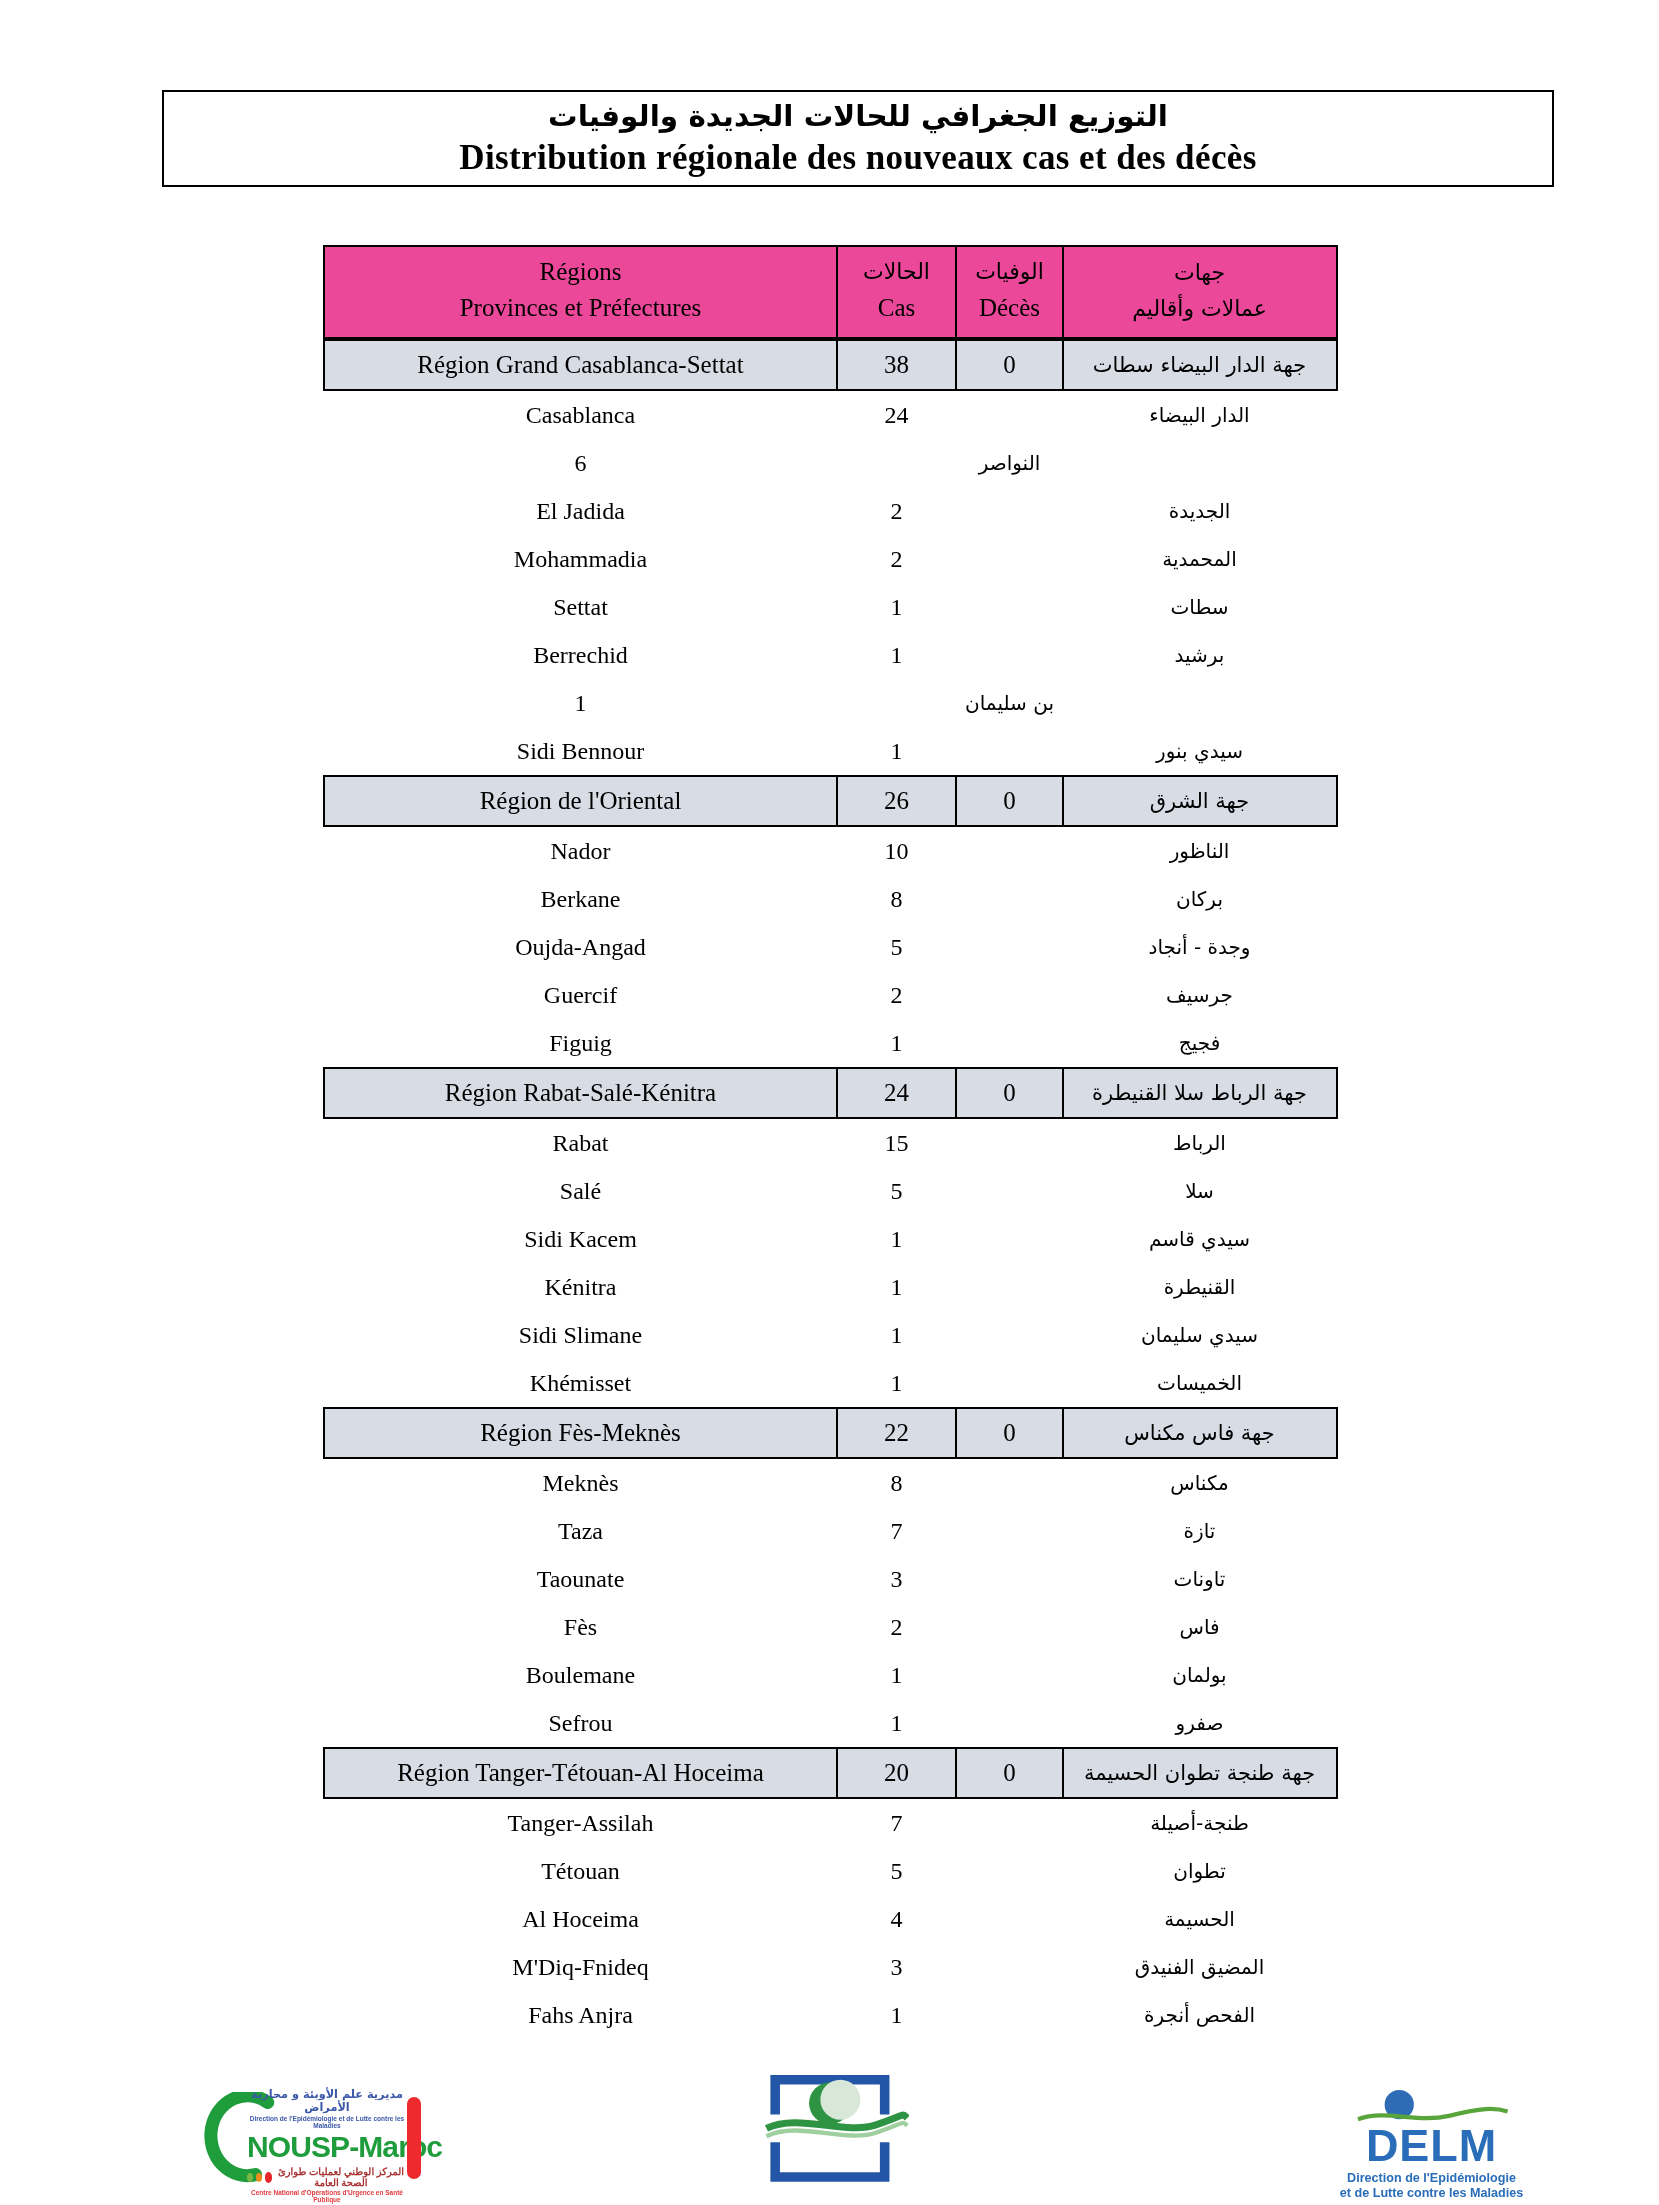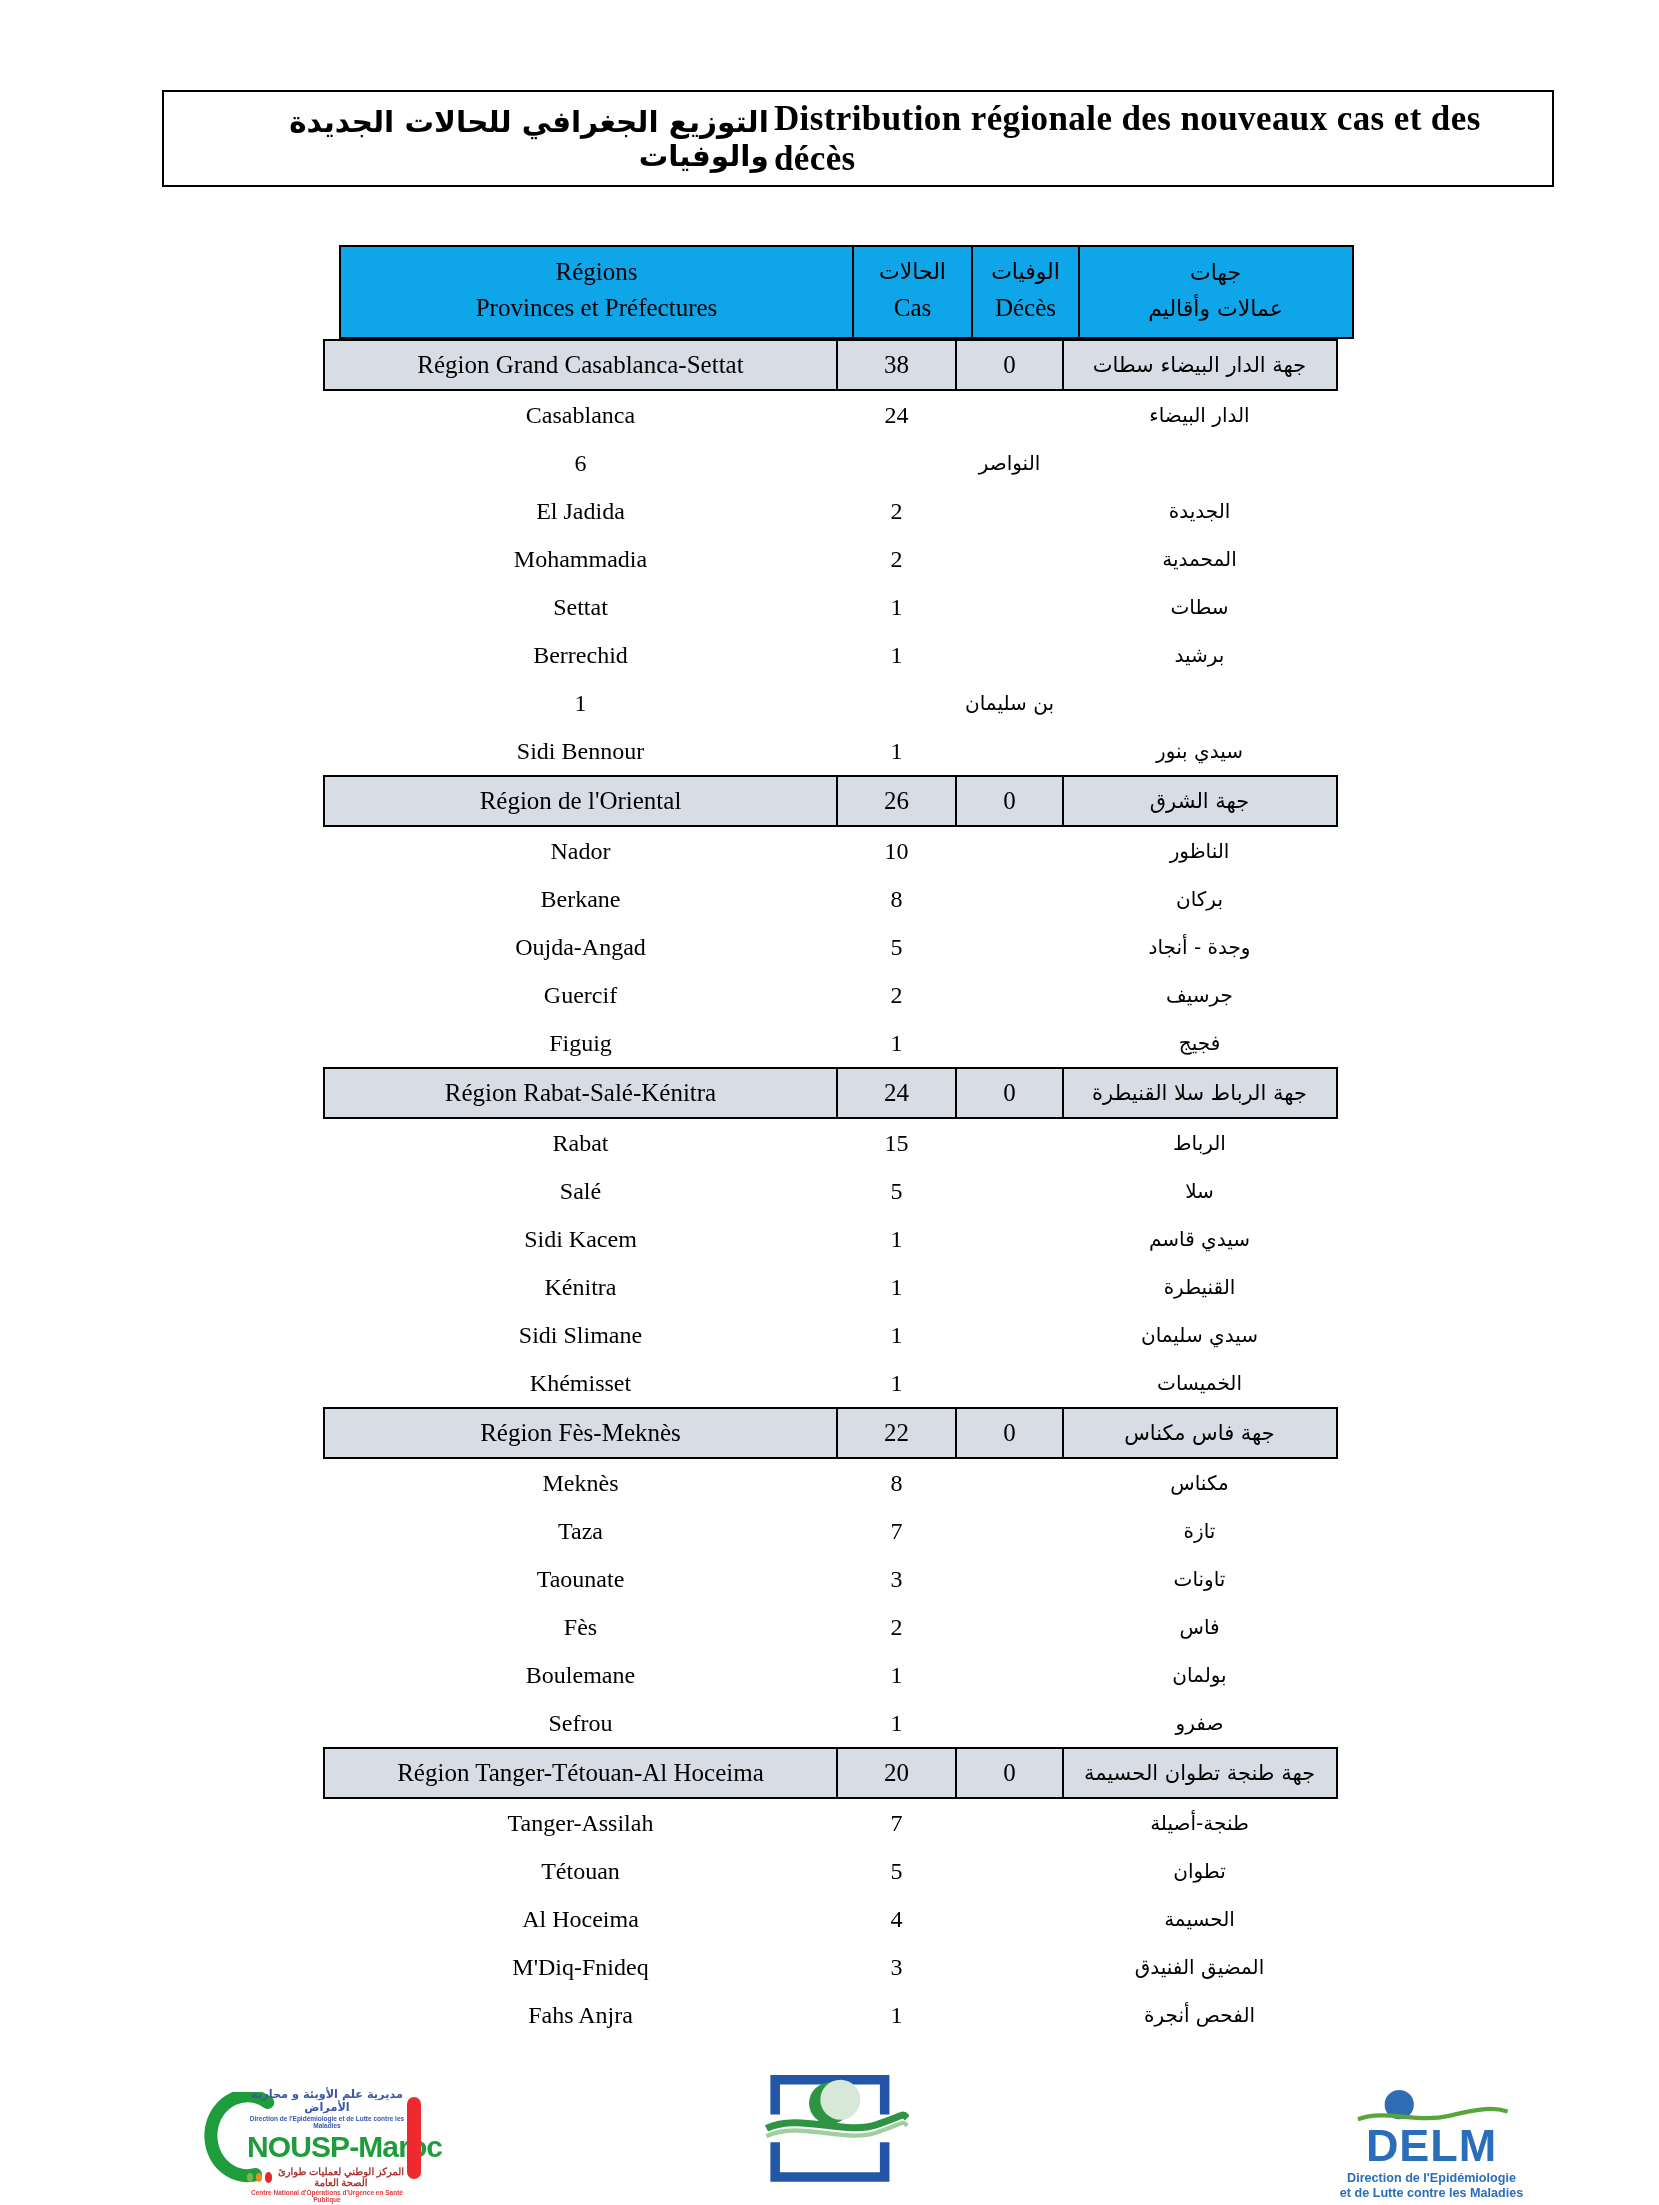--- a/index.html
+++ b/index.html
@@ -4,41 +4,41 @@
 <style>
   html,body { margin:0; padding:0; background:#ffffff; }
   .page {
     position:relative; width:1660px; height:2206px; background:#ffffff;
     font-family:"Liberation Serif", serif; color:#000; overflow:hidden;
   }
   
   .title-box {
     position:absolute; left:162px; top:90px; width:1392px; height:97px;
     border:2.6px solid #000; box-sizing:border-box;
-    display:flex; flex-direction:row; align-items:center; justify-content:center; gap:5.2px;
+    display:flex; flex-direction:column; align-items:center; justify-content:center; gap:5.2px;
   }
   .title-ar { font-size:29.5px; font-weight:bold; font-family:"DejaVu Sans", sans-serif; }
   .title-fr { font-size:35px; font-weight:bold; letter-spacing:0.4px; }
 
   
   .dist-table { position:absolute; left:323px; top:245px; width:1015px; }
   .trow {
     display:grid; grid-template-columns:511px 119px 107px 273px;
     box-sizing:border-box; border:2.6px solid transparent; width:1015px;
   }
   .trow > div {
     box-sizing:border-box; border-left:2.6px solid transparent;
     display:flex; align-items:center; justify-content:center; text-align:center;
   }
   .trow > div:first-child { border-left:none; }
   .trow.bordered { border-color:#000; }
   .trow.bordered > div { border-left-color:#000; }
   .trow.bordered > div:first-child { border-left:none; }
 
-  .header-row { height:94px; background:#0ea5e9;margin-left:16px; }
+  .header-row { height:94px; background:#ec4899; }
   .header-row > div { flex-direction:column; justify-content:space-around; padding:7px 0 10.4px; }
   .header-row .fr { font-size:25px; }
   .header-row .ar-line { font-size:22px; }
 
   .region-row { height:52px; background:#d8dce5; font-size:25px; }
   .province-row { height:48px; font-size:24px; }
   .ar { font-family:"DejaVu Sans", sans-serif; }
   .region-row .ar { font-size:21px; }
   .province-row .ar { font-size:20px; }
 

